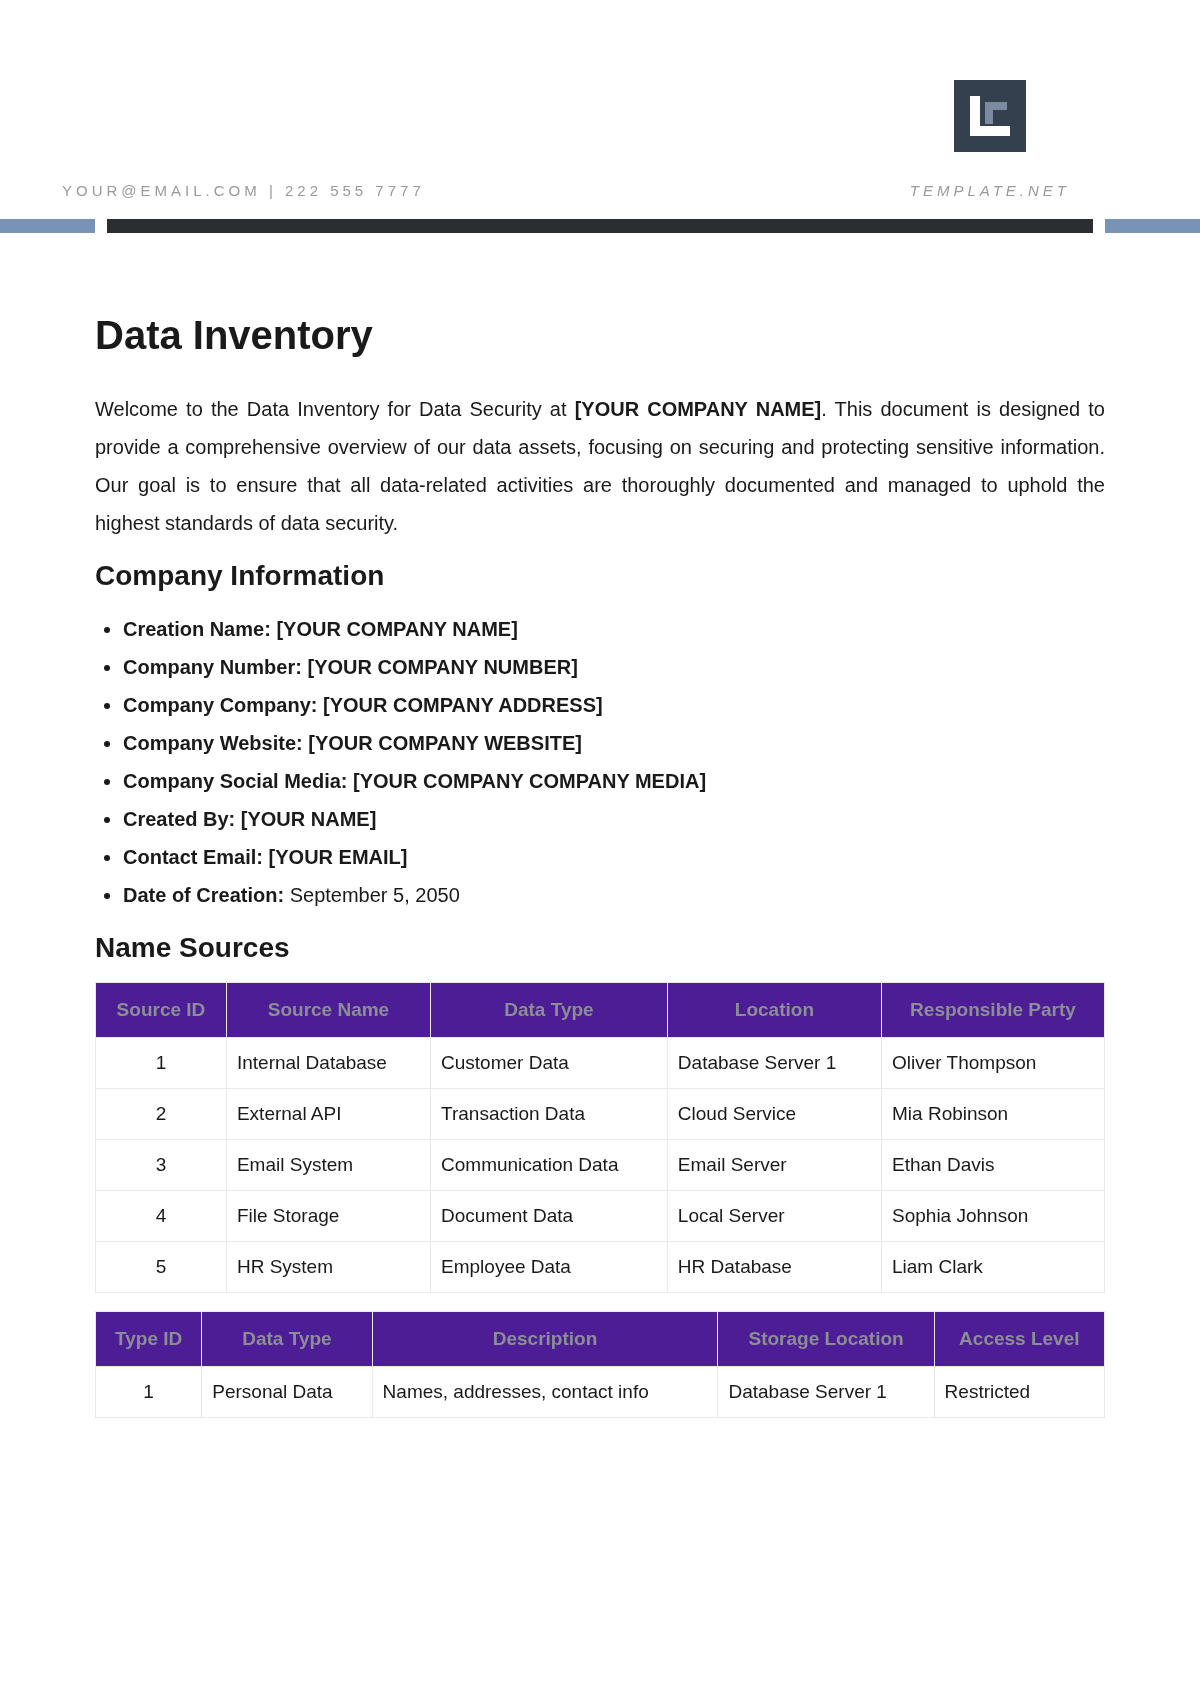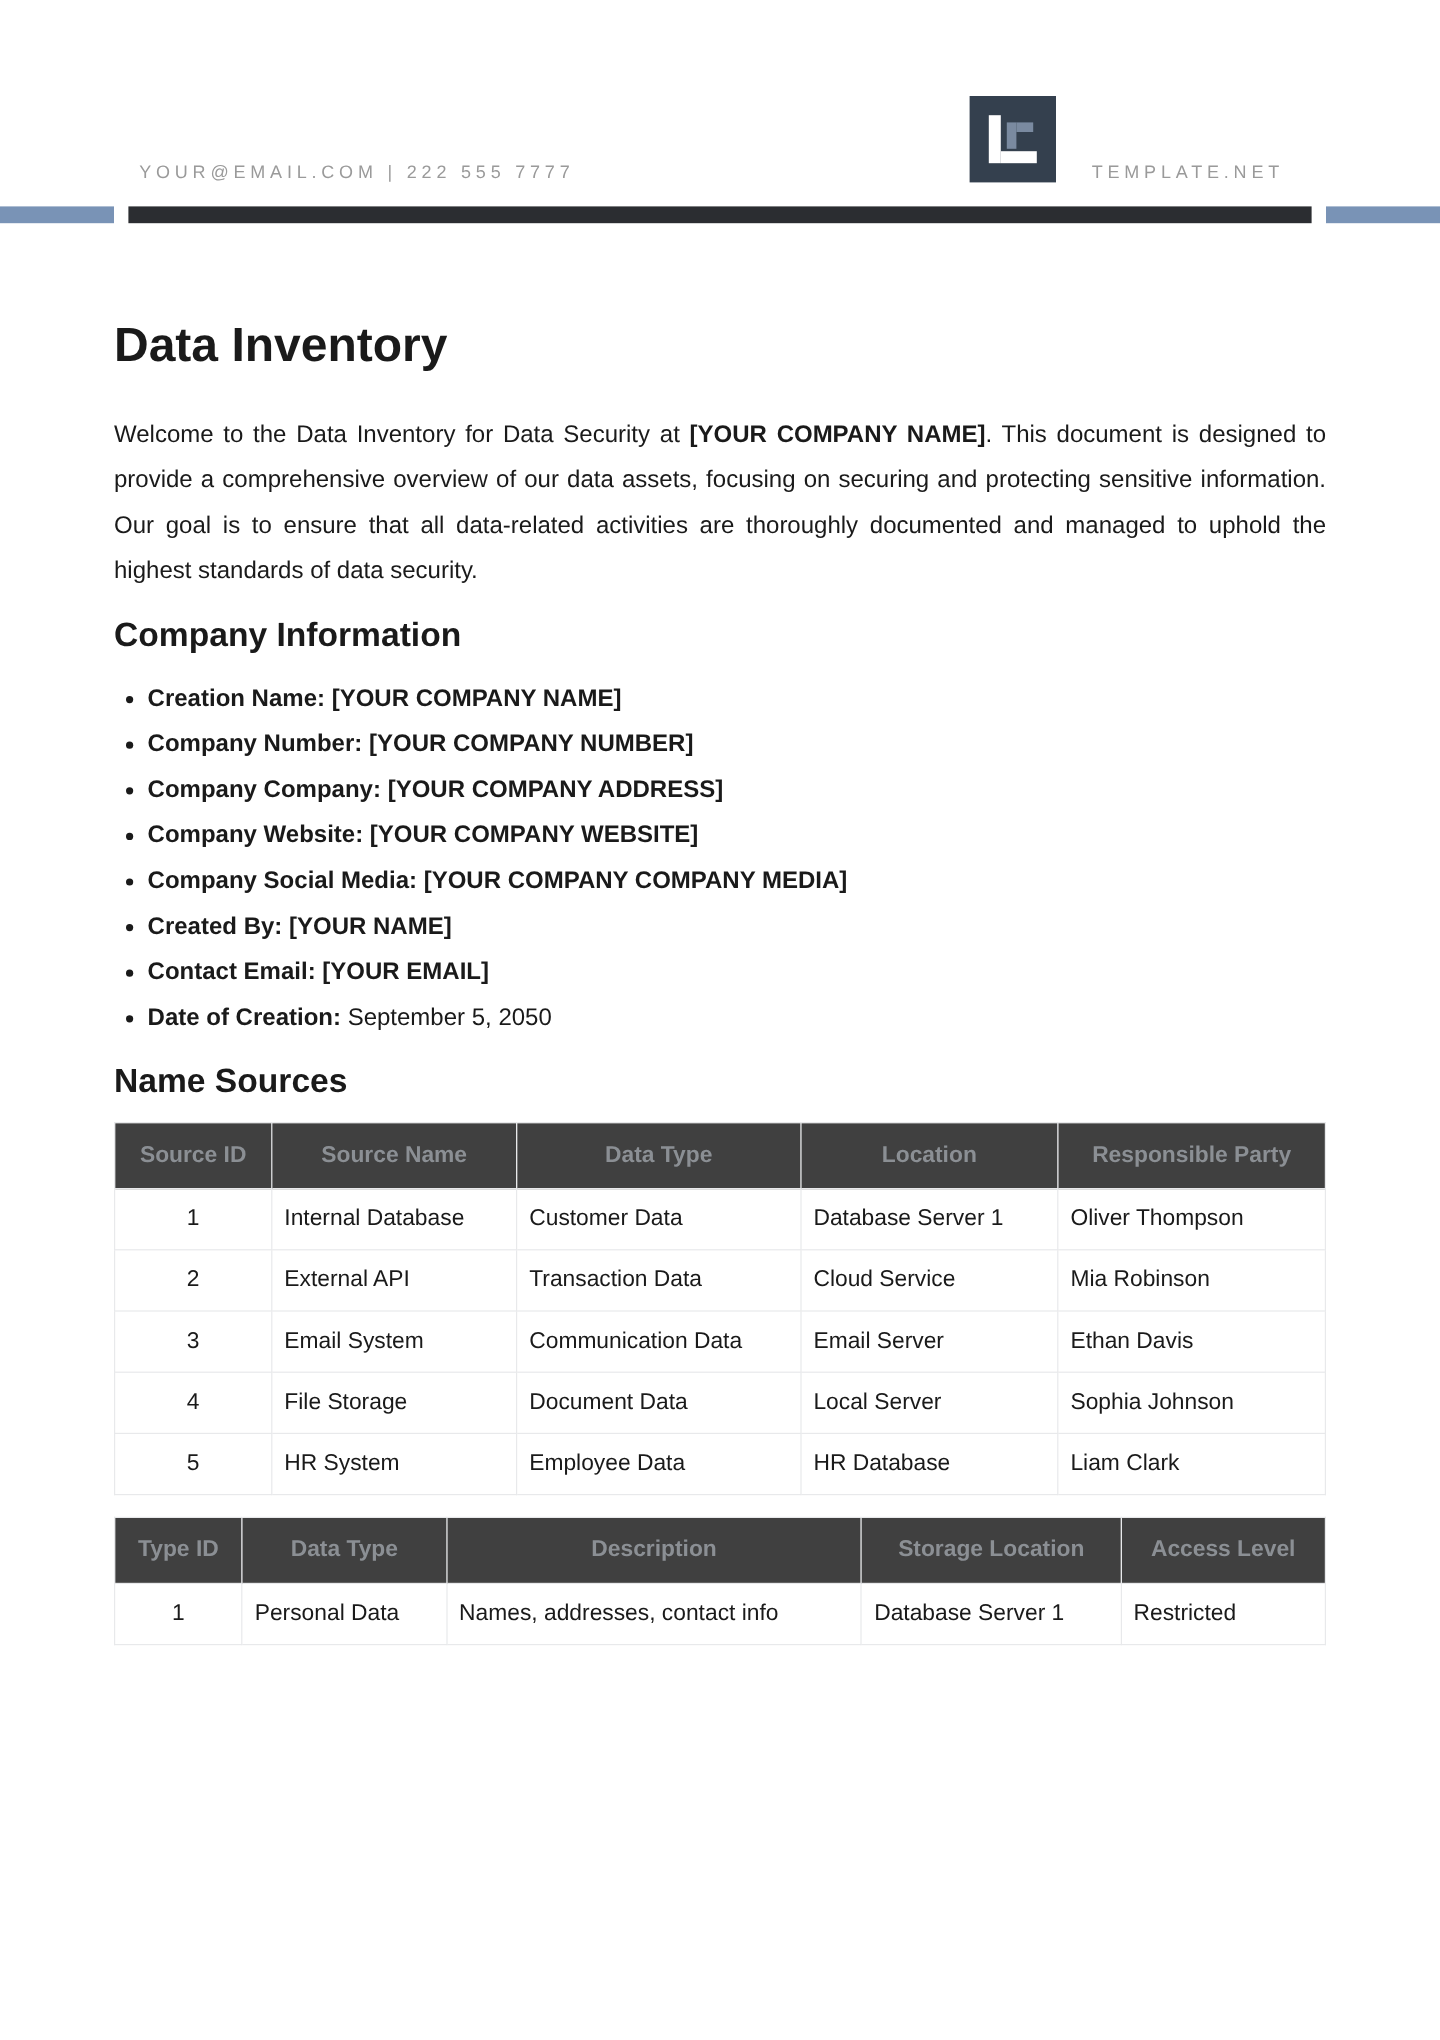--- a/index.html
+++ b/index.html
@@ -6,34 +6,35 @@
 body {
   font-family: Arial, Helvetica, sans-serif;
   background: #fff;
   width: 1200px;
   color: #1a1a1a;
 }
 .header-top {
   display: flex;
   justify-content: space-between;
   align-items: flex-end;
-  padding: 80px 130px 20px 116px;
+  padding: 80px 130px 20px 62px;
   gap: 44px;
 }
 .header-left {
   font-size: 15px;
   letter-spacing: 4px;
   color: #9a9a9a;
   text-transform: uppercase;
 }
 .header-right {
   display: flex;
-  flex-direction: row;
-  align-items: flex-end;
+  flex-direction: column;
+  align-items: center;
   gap: 30px;
+  font-style: italic;
 }
 .logo-box {
   width: 72px;
   height: 72px;
   background: #34404e;
   display: flex;
   align-items: center;
   justify-content: center;
 }
 .logo-inner {
@@ -89,21 +90,21 @@
   line-height: 1.9;
 }
 ul.info-list li .label { font-weight: 700; }
 table.data-table {
   width: 100%;
   border-collapse: collapse;
   margin-bottom: 18px;
   font-size: 19px;
 }
 table.data-table th {
-  background: #404040;
+  background: #4c1d95;
   color: #8b8f94;
   font-weight: 700;
   padding: 16px 10px;
   text-align: center;
   border: 1px solid #e8e9eb;
 }
 table.data-table td {
   padding: 14px 10px;
   border: 1px solid #e8e9eb;
   vertical-align: top;

